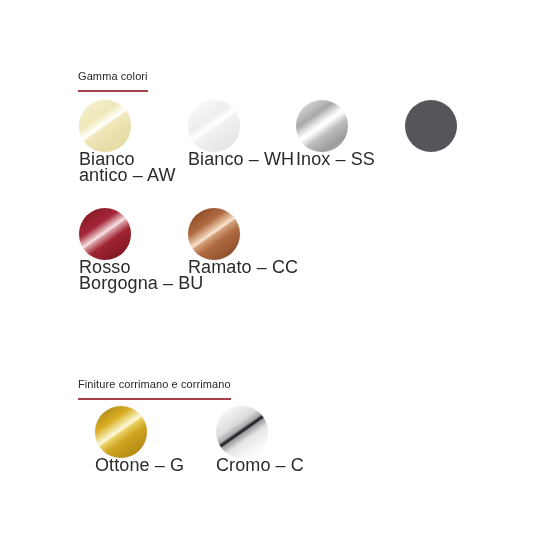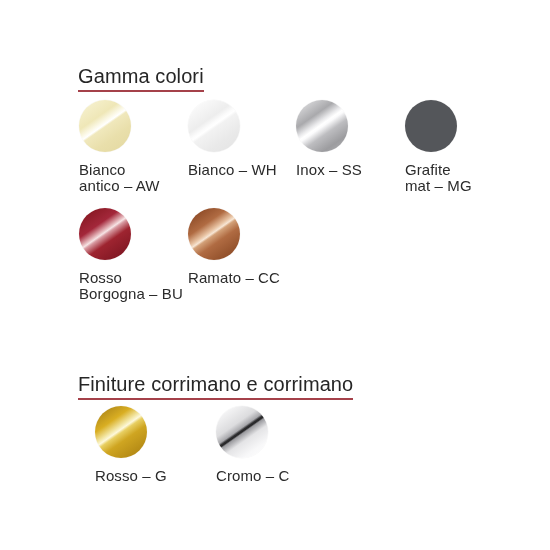--- a/index.html
+++ b/index.html
@@ -22,21 +22,21 @@
     height: 550px;
     background: #ffffff;
   }
 
   
   .section-title-wrap {
     position: absolute;
     left: 78px;
   }
   .section-title {
-    font-size: 20px;
+    font-size: 11px;
     font-weight: 400;
     letter-spacing: 0.1px;
     color: #262626;
     white-space: nowrap;
     line-height: 20px;
   }
   .title-rule {
     height: 2px;
     background: #a5414a;
     margin-top: 4px;
@@ -57,22 +57,22 @@
     border-radius: 50%;
     overflow: hidden;
     box-shadow: 0 0 0 0.5px rgba(0,0,0,0.035);
   }
   .swatch .gloss {
     position: absolute;
     inset: 0;
     border-radius: 50%;
   }
   .swatch-label {
-    margin-top: 10px;
-    font-size: 15px;
+    margin-top: 0;
+    font-size: 18px;
     line-height: 15.5px;
     color: #2b2b2b;
     white-space: pre-line;
     letter-spacing: 0.1px;
   }
 
   
   .fin-aw {
     background:
       linear-gradient(145deg,
@@ -216,22 +216,20 @@
     <div class="swatch fin-ss">
       <div class="gloss"></div>
     </div>
     <div class="swatch-label">Inox – SS</div>
   </div>
 
   <div class="swatch-cell row-colors-1 col-4">
     <div class="swatch fin-mg">
       <div class="gloss"></div>
     </div>
-    <div class="swatch-label">Grafite
-mat – MG</div>
   </div>
 
   <div class="swatch-cell row-colors-2 col-1">
     <div class="swatch fin-bu">
       <div class="gloss"></div>
     </div>
     <div class="swatch-label">Rosso
 Borgogna – BU</div>
   </div>
 
@@ -244,21 +242,21 @@
 
   <div class="section-title-wrap" id="title-finiture">
     <div class="section-title">Finiture corrimano e corrimano</div>
     <div class="title-rule"></div>
   </div>
 
   <div class="swatch-cell row-finiture colf-1">
     <div class="swatch fin-g">
       <div class="gloss"></div>
     </div>
-    <div class="swatch-label">Rosso – G</div>
+    <div class="swatch-label">Ottone – G</div>
   </div>
 
   <div class="swatch-cell row-finiture colf-2">
     <div class="swatch fin-c">
       <div class="gloss"></div>
     </div>
     <div class="swatch-label">Cromo – C</div>
   </div>
 
 </div>

